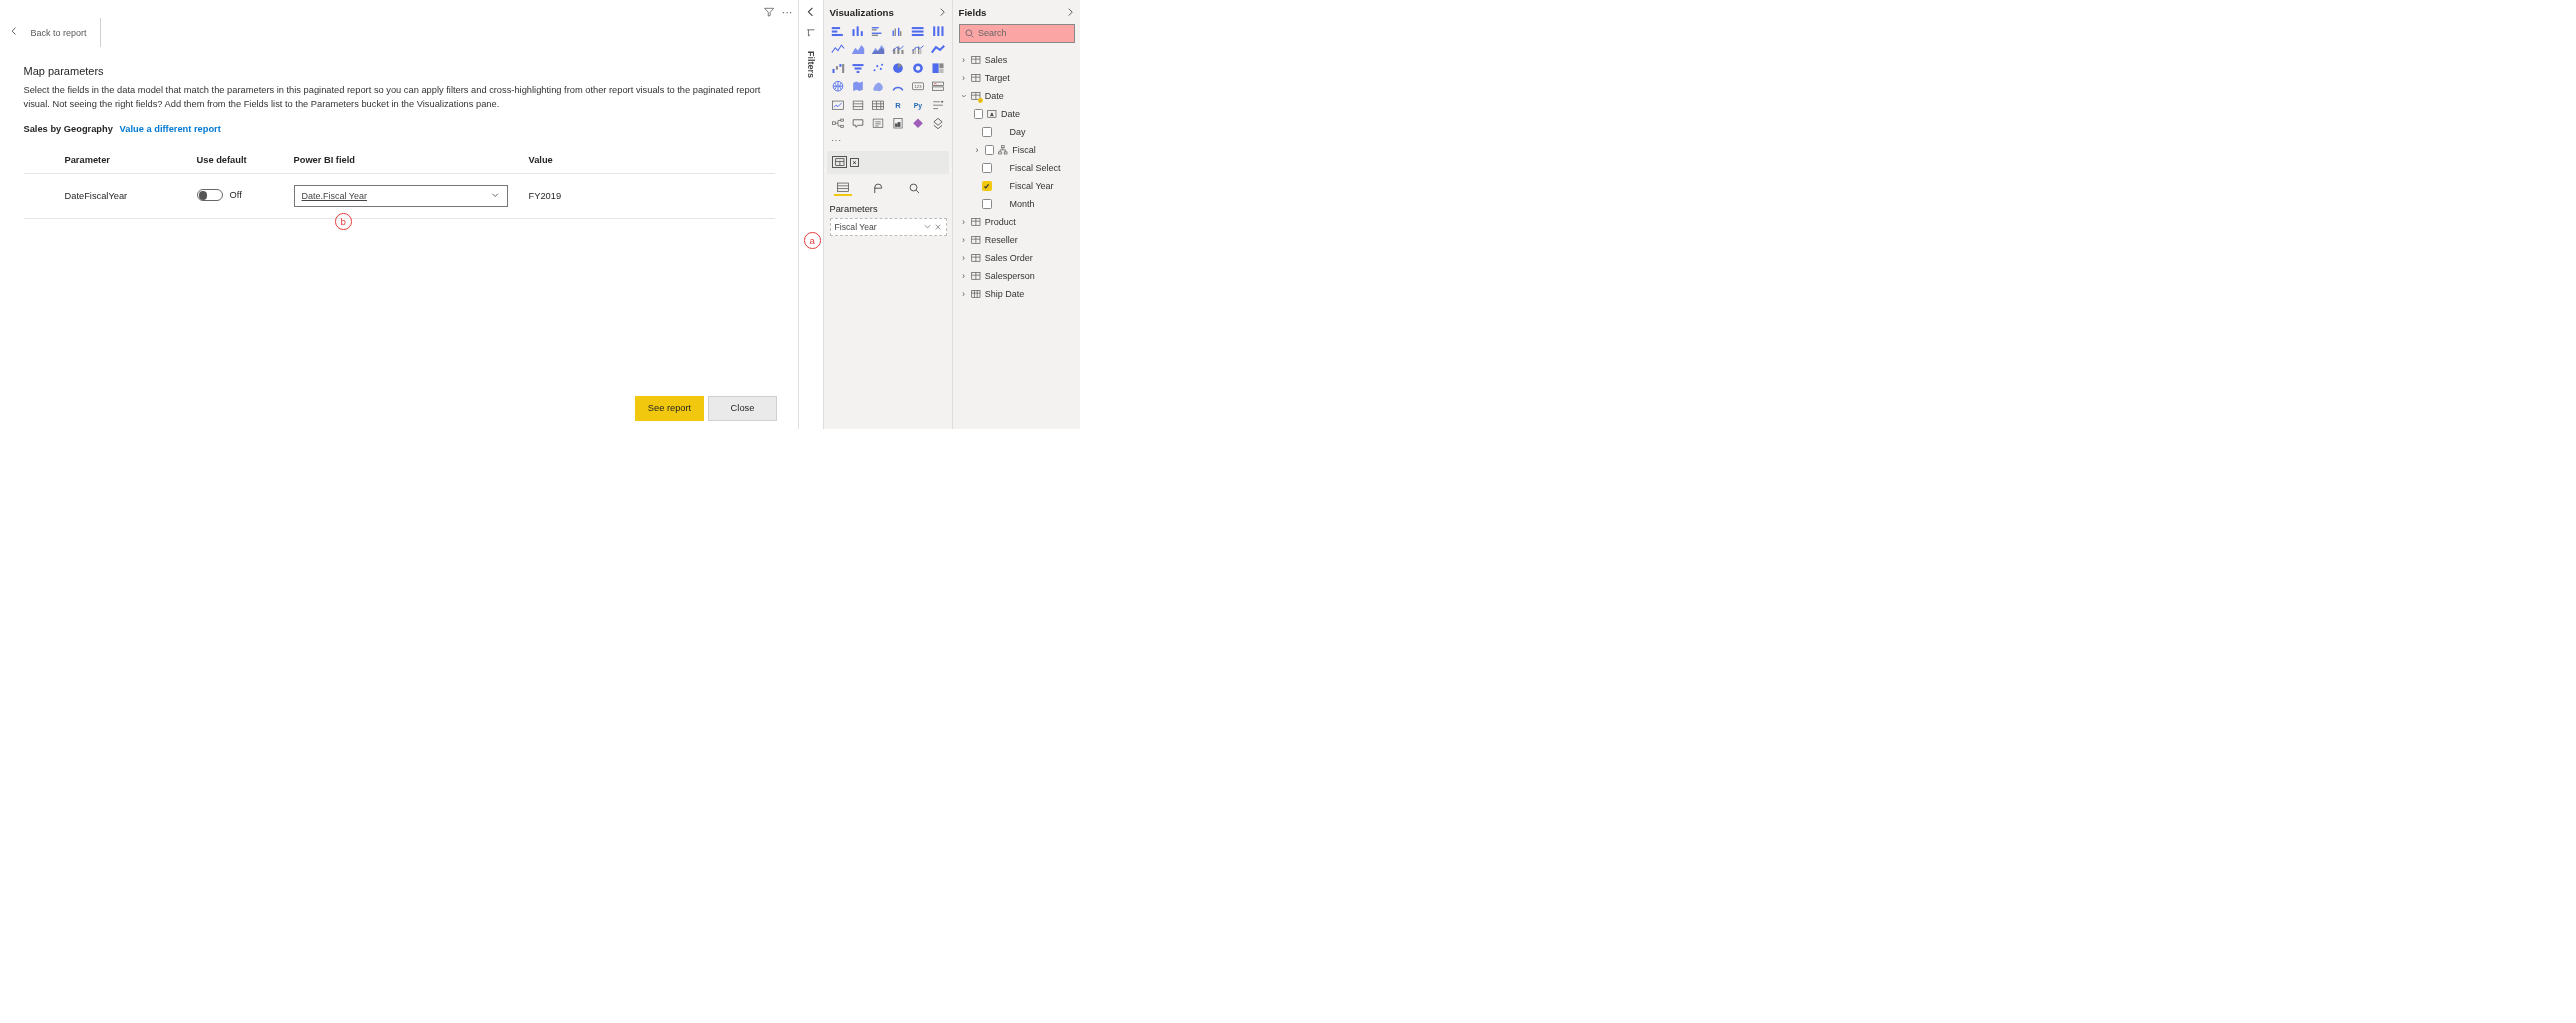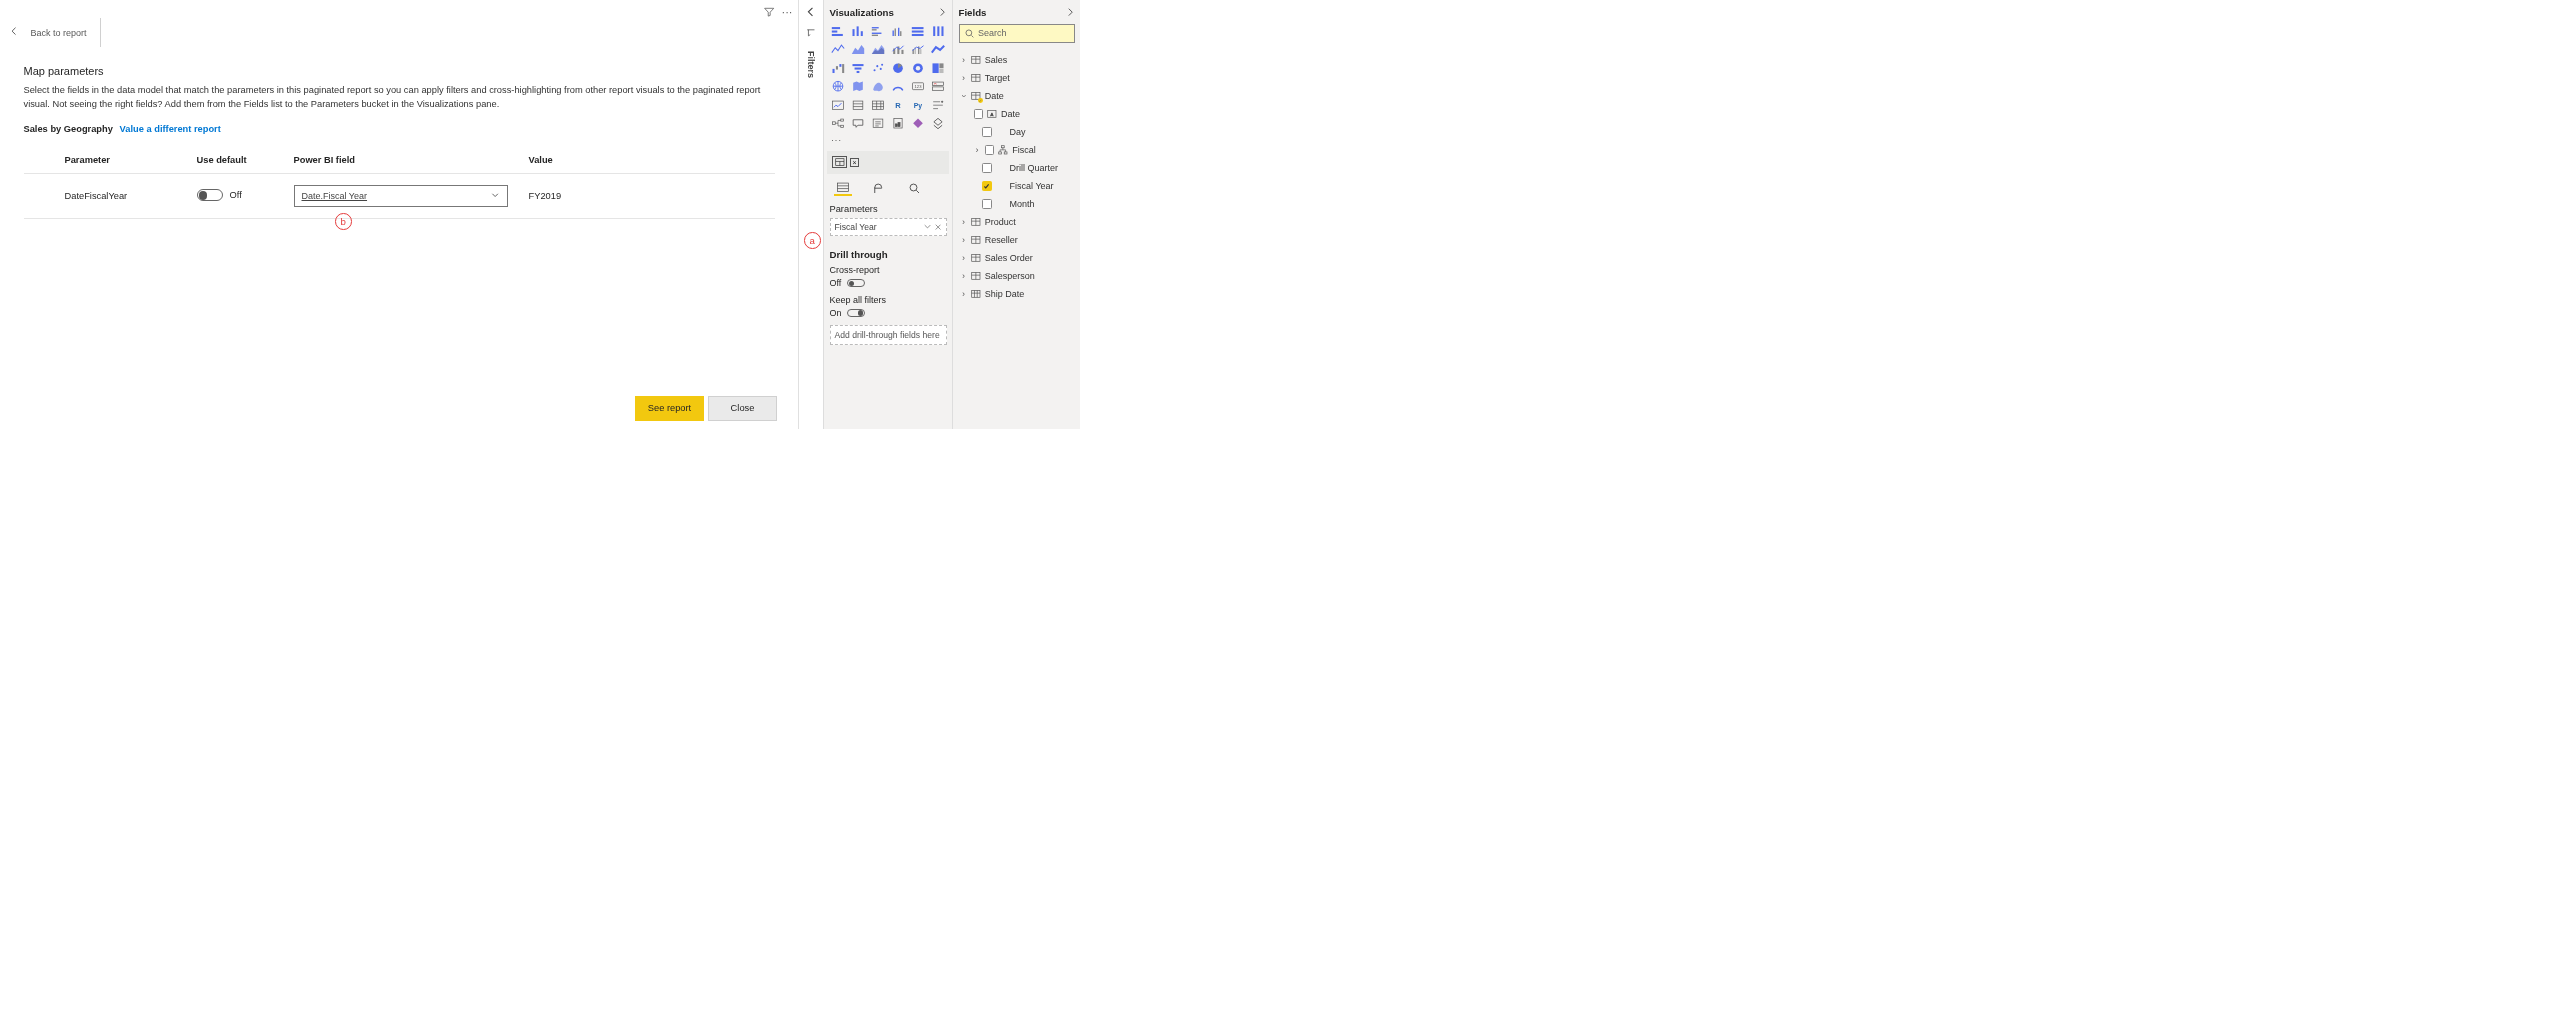--- a/index.html
+++ b/index.html
@@ -80,21 +80,21 @@
 .drill .dt{font-weight:600;font-size:9.7px;margin-bottom:5.5px;}
 .dlabel{font-size:9px;margin:2.8px 0;}
 .mini-toggle{display:flex;align-items:center;gap:5.5px;margin:2.8px 0 7px;}
 .mini-track{width:18px;height:8.3px;border:0.7px solid #666;border-radius:4.8px;position:relative;}
 .mini-knob{position:absolute;width:5.5px;height:5.5px;border-radius:50%;background:#555;top:0.7px;}
 .mini-knob.off{left:0.7px;}
 .mini-knob.on{right:0.7px;}
 .drop-target{border:0.7px dashed #bbb;background:#fff;padding:4.1px 4.1px;font-size:8.6px;color:#555;}
 
 .fields-pane{flex:1;background:var(--panel-bg);border-left:0.7px solid #ddd;padding:7px 5.5px;font-size:9px;}
-.search-box{display:flex;align-items:center;gap:4.1px;height:19.4px;border:0.7px solid #888;background:#fef9c3;padding:0 5.5px;margin:4.1px 0 8.3px;color:#666;}
+.search-box{display:flex;align-items:center;gap:4.1px;height:19.4px;border:0.7px solid #888;background:#fca5a5;padding:0 5.5px;margin:4.1px 0 8.3px;color:#666;}
 .search-box svg{width:9px;height:9px;}
 .tree-item{display:flex;align-items:center;gap:4.1px;height:18px;padding-left:1.4px;color:#333;}
 .tree-item .chev{width:7px;text-align:center;color:#555;}
 .tree-item .tbl-ic{width:9.7px;height:9.7px;display:flex;align-items:center;justify-content:center;color:#555;}
 .tree-item.level2{padding-left:15px;}
 .tree-item.level2b{padding-left:23.5px;}
 .cb{width:9.7px;height:9.7px;border:0.7px solid #888;border-radius:1.4px;background:#fff;display:flex;align-items:center;justify-content:center;}
 .cb.checked{background:var(--yellow);border-color:var(--yellow);}
 .cb.checked svg{width:7px;height:7px;color:#333;}
 
@@ -475,38 +475,20 @@
       <span class="well-ctrls">
         <span><svg width="7" height="7" viewBox="0 0 10 10" fill="none" stroke="currentColor">
               <path d="M1 3l4 4 4-4"></path>
             </svg></span>
         <span><svg width="6.2" height="6.2" viewBox="0 0 9 9" stroke="currentColor">
               <path d="M1 1l7 7M8 1L1 8"></path>
             </svg></span>
       </span>
     </div>
 
-    <div class="drill">
-      <div class="dt">Drill through</div>
-      <div class="dlabel">Cross-report</div>
-      <div class="mini-toggle">
-        <span>Off</span>
-        <span class="mini-track">
-            <span class="mini-knob off"></span>
-          </span>
-      </div>
-      <div class="dlabel">Keep all filters</div>
-      <div class="mini-toggle">
-        <span>On</span>
-        <span class="mini-track">
-            <span class="mini-knob on"></span>
-          </span>
-      </div>
-      <div class="drop-target">Add drill-through fields here</div>
-    </div>
   </div>
 
   <div class="fields-pane">
     <div class="pane-head">
       <span>Fields</span>
       <span>
         <svg viewBox="0 0 12 12" fill="none" stroke="currentColor" stroke-width="1.4">
             <path d="M4 1l5 5-5 5"></path>
           </svg>
       </span>
@@ -575,21 +557,21 @@
             <rect x="1" y="10" width="4" height="3"></rect>
             <rect x="9" y="10" width="4" height="3"></rect>
             <path d="M7 4v3M7 7H3v3M7 7h4v3"></path>
           </svg>
         </span>
       <span>Fiscal</span>
     </div>
     <div class="tree-item level2b">
       <span class="cb"></span>
       <span style="width:9.7px"></span>
-      <span>Drill Quarter</span>
+      <span>Fiscal Select</span>
     </div>
     <div class="tree-item level2b">
       <span class="cb checked">
           <svg viewBox="0 0 10 10" fill="none" stroke="currentColor" stroke-width="1.6">
             <path d="M2 5l2 2 4-5"></path>
           </svg>
         </span>
       <span style="width:9.7px"></span>
       <span>Fiscal Year</span>
     </div>

